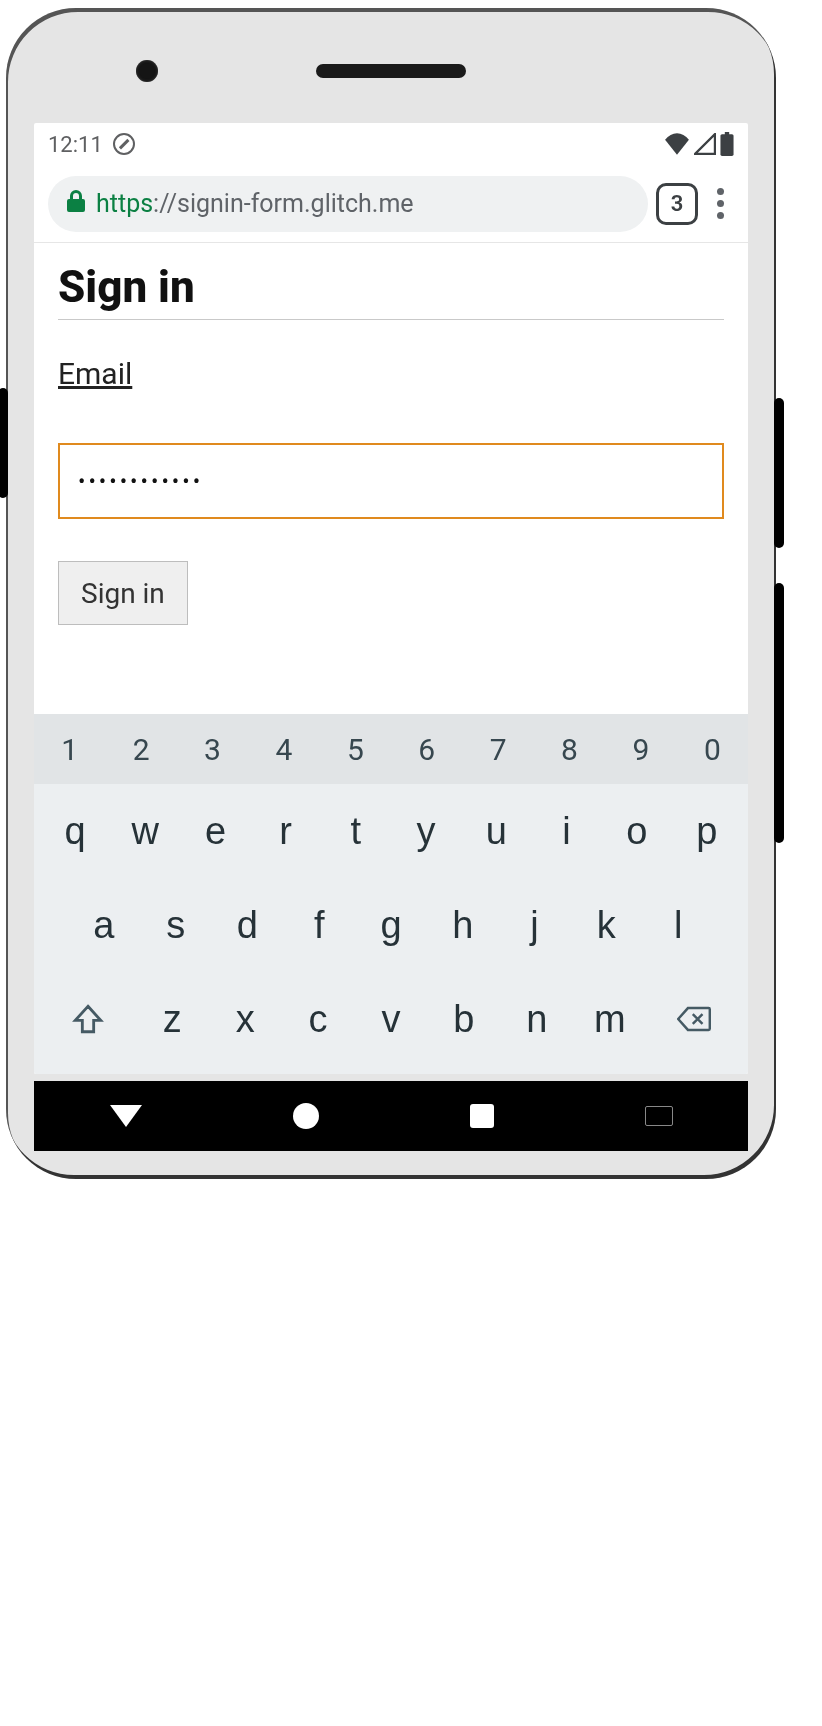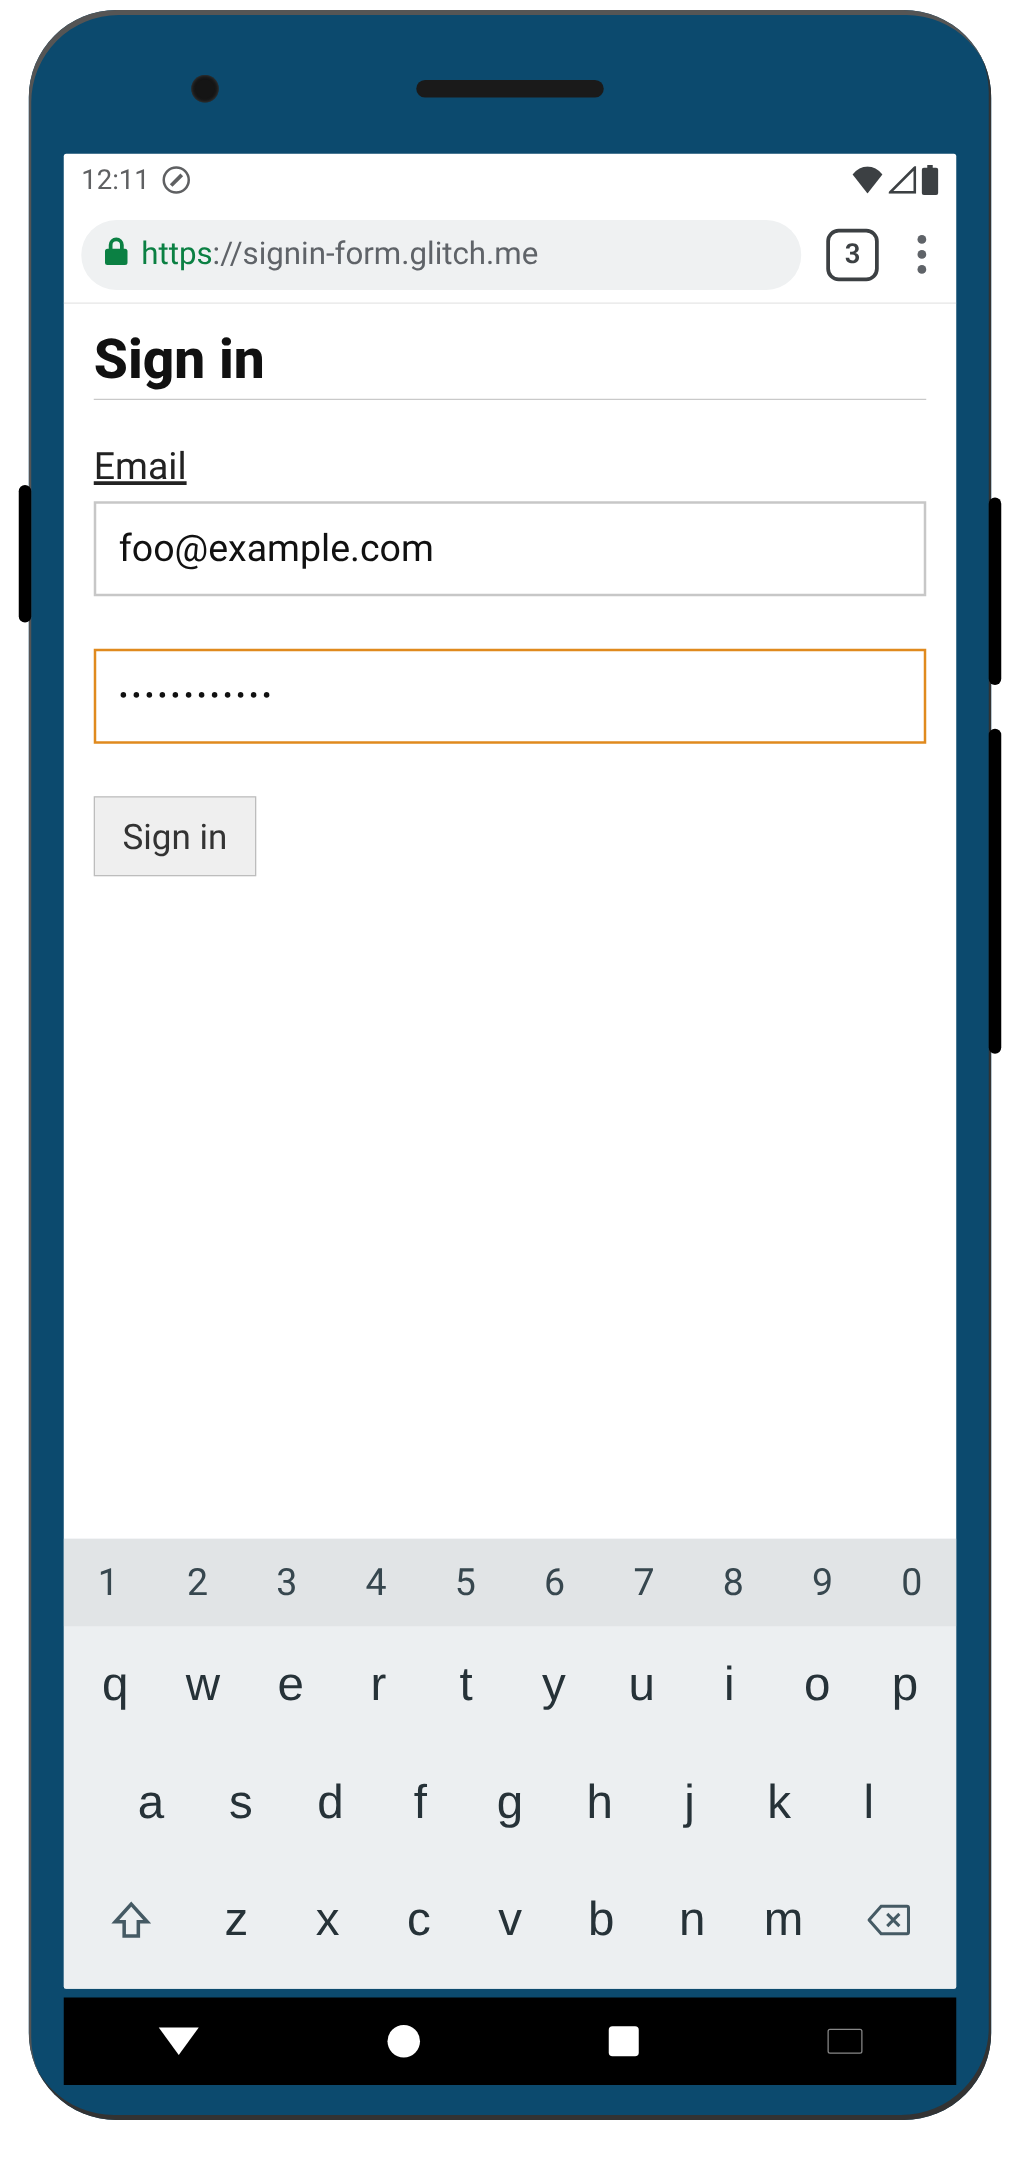--- a/index.html
+++ b/index.html
@@ -9,25 +9,25 @@
     background: #fff;
     font-family: -apple-system, BlinkMacSystemFont, "Segoe UI", Roboto, Arial, sans-serif;
     width: 822px;
     height: 1726px;
     position: relative;
   }
 
   
   .phone {
     position: absolute;
-    left: 23px;
+    left: 6px;
     top: 8px;
     width: 770px;
-    height: 1688px;
-    background: #0c4a6e;
+    height: 1171px;
+    background: #e5e5e5;
     border-radius: 70px;
     box-shadow: 2px 4px 0 #555 inset, -2px -4px 0 #333 inset;
   }
   .side-btn {
     position: absolute;
     background: #000;
     border-radius: 6px;
   }
   .side-btn.r1 { right: -8px; top: 390px;  width: 10px; height: 150px; }
   .side-btn.r2 { right: -8px; top: 575px;  width: 10px; height: 260px; }
@@ -82,21 +82,21 @@
     content:""; position:absolute; left:3px; right:3px; top:50%; height:2.5px;
     background:#5f6062; transform: translateY(-50%) rotate(-45deg);
   }
 
   
   .browser-bar {
     height: 78px;
     display: flex;
     align-items: center;
     padding: 0 14px;
-    gap: 20px;
+    gap: 8px;
     border-bottom: 1px solid #e6e6e6;
   }
   .omnibox {
     flex: 1;
     height: 56px;
     background: #eff1f2;
     border-radius: 28px;
     display: flex;
     align-items: center;
     padding: 0 18px;
@@ -303,23 +303,20 @@
           <span></span>
           <span></span>
       </div>
     </div>
 
     <div class="page">
       <h1>Sign in</h1>
       <hr class="hr">
 
       <div class="field-label">Email</div>
-      <div class="text-input">
-        <span>foo@example.com</span>
-      </div>
 
       <div class="spacer"></div>
 
       <div class="text-input focused">
         <span class="pw-dots">••••••••••••</span>
       </div>
 
       <div class="spacer"></div>
 
       <button class="btn-signin">Sign in</button>

